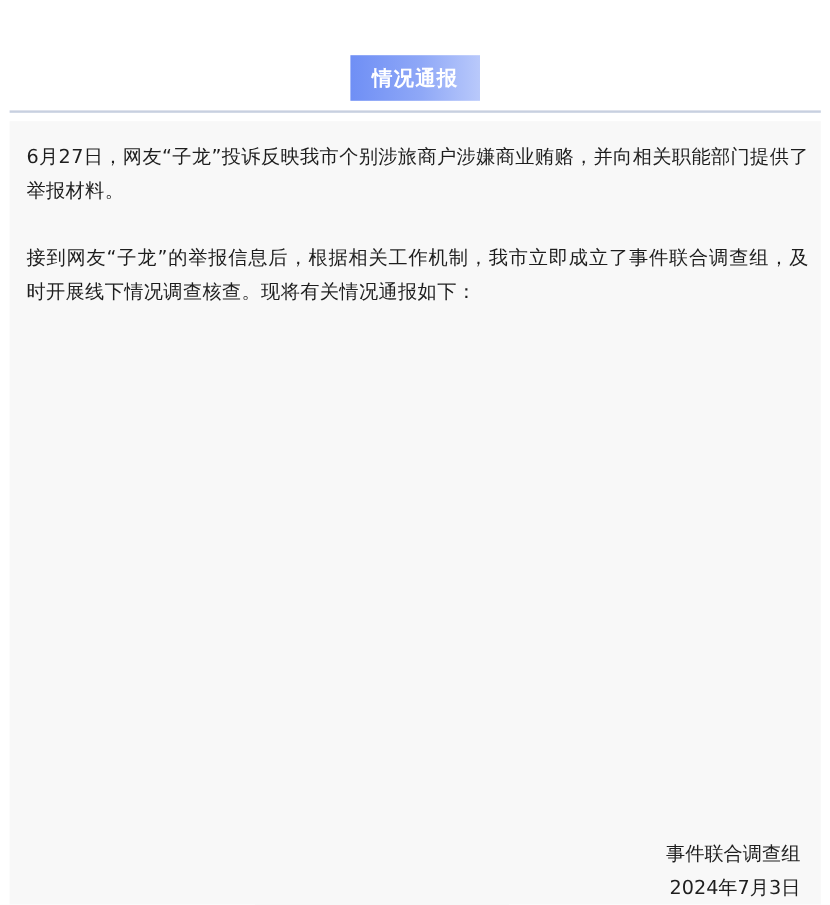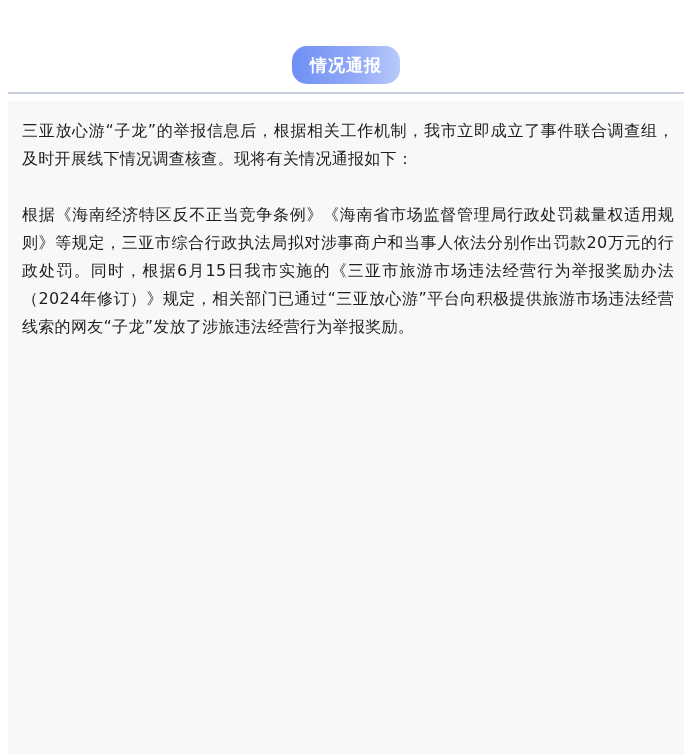--- a/index.html
+++ b/index.html
@@ -11,21 +11,21 @@
     }
     .title-wrap {
       position: absolute; top: 46px; left: 0; width: 692px;
       display: flex; justify-content: center;
     }
     .title-badge {
       width: 108px; height: 38px;
       background: linear-gradient(90deg, #6f8ff5 0%, #8fa8f7 55%, #b9c9fb 100%);
       color: #ffffff;
       font-weight: bold; font-size: 17px; letter-spacing: 1px;
-      display: flex; align-items: center; justify-content: center; border-radius: 15px;
+      display: flex; align-items: center; justify-content: center;
     }
     .separator {
       position: absolute; top: 92px; left: 8px; width: 676px; height: 2px;
       background: #c8d0e0;
     }
     .content-box {
       position: absolute; top: 101px; left: 8px; width: 676px; height: 653px;
       background: #f8f8f8;
     }
     .body-text {
@@ -43,16 +43,20 @@
 <body>
 
 <div class="title-wrap">
   <div class="title-badge">情况通报</div>
 </div>
 
 <div class="separator"></div>
 
 <div class="content-box">
   <div class="body-text">
-    <p class="para">三亚放心游“子龙”的举报信息后，根据相关工作机制，我市立即成立了事件联合调查组，及时开展线下情况调查核查。现将有关情况通报如下：</p>
-    <p class="para">根据《海南经济特区反不正当竞争条例》《海南省市场监督管理局行政处罚裁量权适用规则》等规定，三亚市综合行政执法局拟对涉事商户和当事人依法分别作出罚款20万元的行政处罚。同时，根据6月15日我市实施的《三亚市旅游市场违法经营行为举报奖励办法（2024年修订）》规定，相关部门已通过“三亚放心游”平台向积极提供旅游市场违法经营线索的网友“子龙”发放了涉旅违法经营行为举报奖励。</p>
+    <p class="para">6月27日，网友“子龙”投诉反映我市个别涉旅商户涉嫌商业贿赂，并向相关职能部门提供了举报材料。</p>
+    <p class="para">接到网友“子龙”的举报信息后，根据相关工作机制，我市立即成立了事件联合调查组，及时开展线下情况调查核查。现将有关情况通报如下：</p>
+  </div>
+  <div class="signature">
+    <div>事件联合调查组</div>
+    <div>2024年7月3日</div>
   </div>
 </div>
 
 </body></html>

